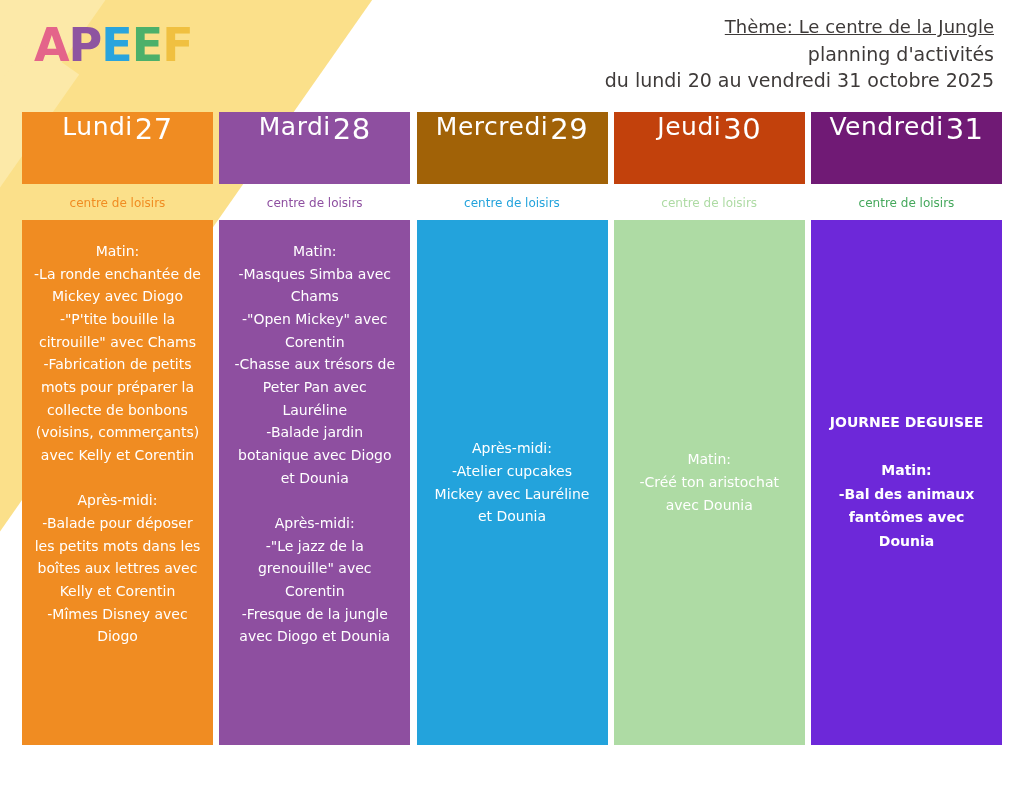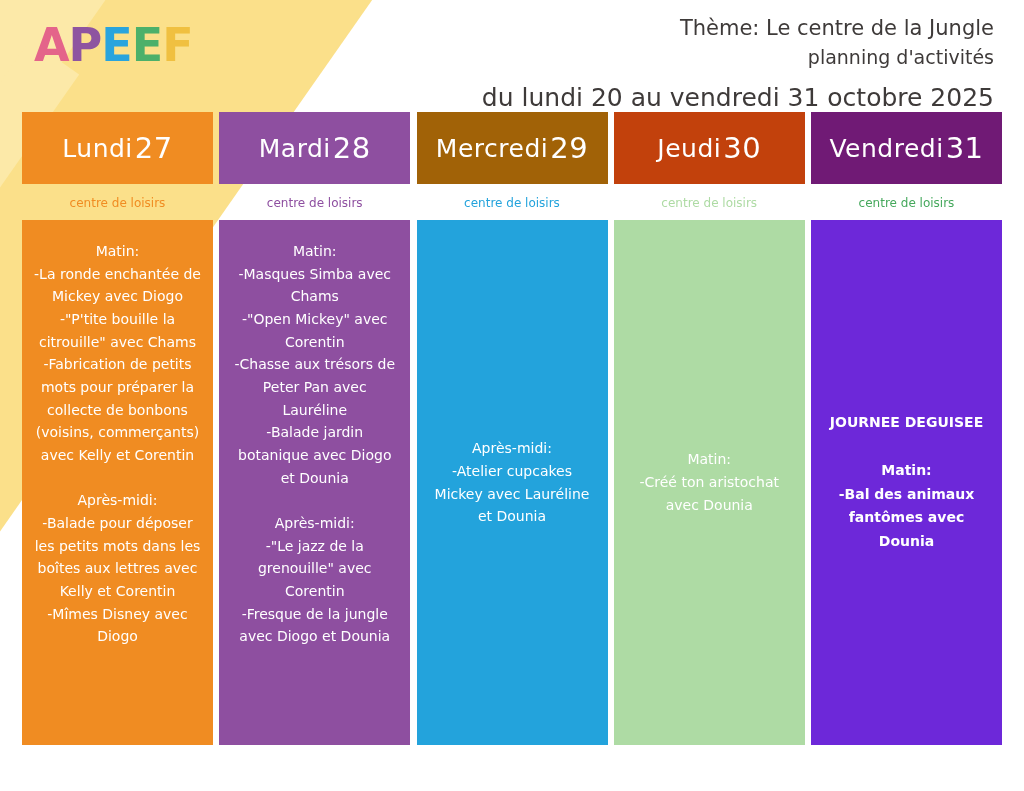--- a/index.html
+++ b/index.html
@@ -84,52 +84,52 @@
 
   
   .header {
     position: absolute;
     right: 30px;
     top: 16px;
     text-align: right;
     color: #3e3a39;
   }
   .header .theme {
-    font-size: 21px;
+    font-size: 18px;
+    text-decoration: underline;
     margin-bottom: 6px;
     white-space: nowrap;
   }
   .header .sub1 {
     font-size: 19px;
-    margin-bottom: 15px;
+    margin-bottom: 4px;
     white-space: nowrap;
   }
   .header .sub2 {
-    font-size: 25px;
+    font-size: 19px;
     white-space: nowrap;
   }
 
   
   .grid {
     position: absolute;
     left: 0;
     top: 112px;
     width: 1024px;
     display: flex;
     justify-content: space-between;
     padding: 0 22px;
     box-sizing: border-box;
   }
   .col {
     width: 191px;
   }
   .day-head {
     height: 72px;
     display: flex;
-    align-items: center;
     justify-content: center;
     color: #ffffff;
     font-size: 25px;
     letter-spacing: 0.5px;
   }
   .day-head .daynum {
     margin-left: 2px;
     font-size: 29px;
   }
   .centre {

